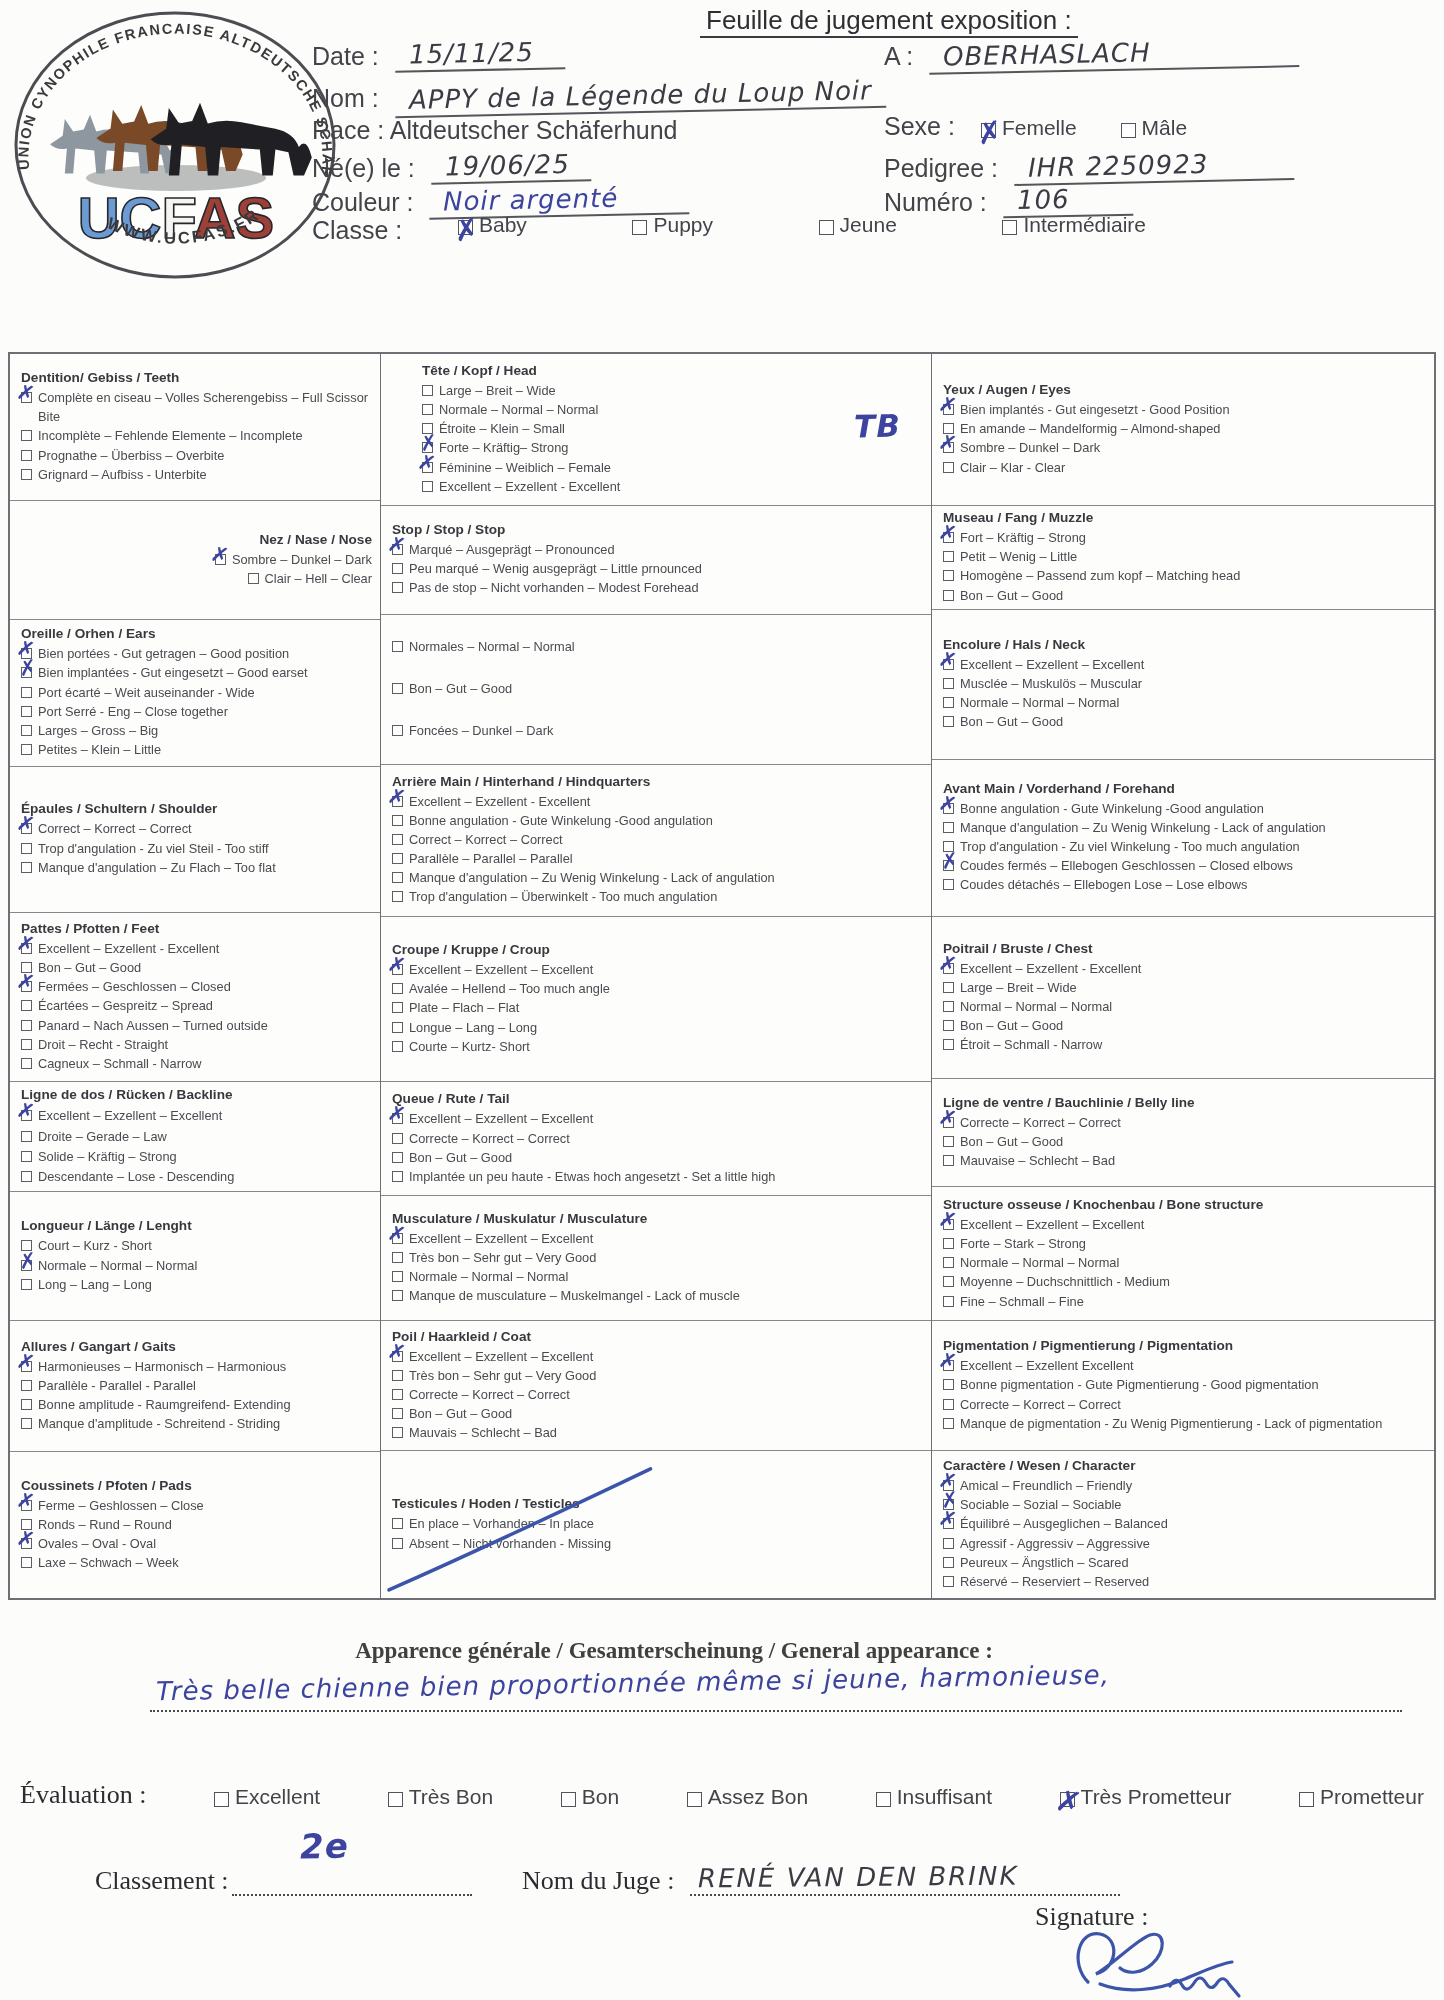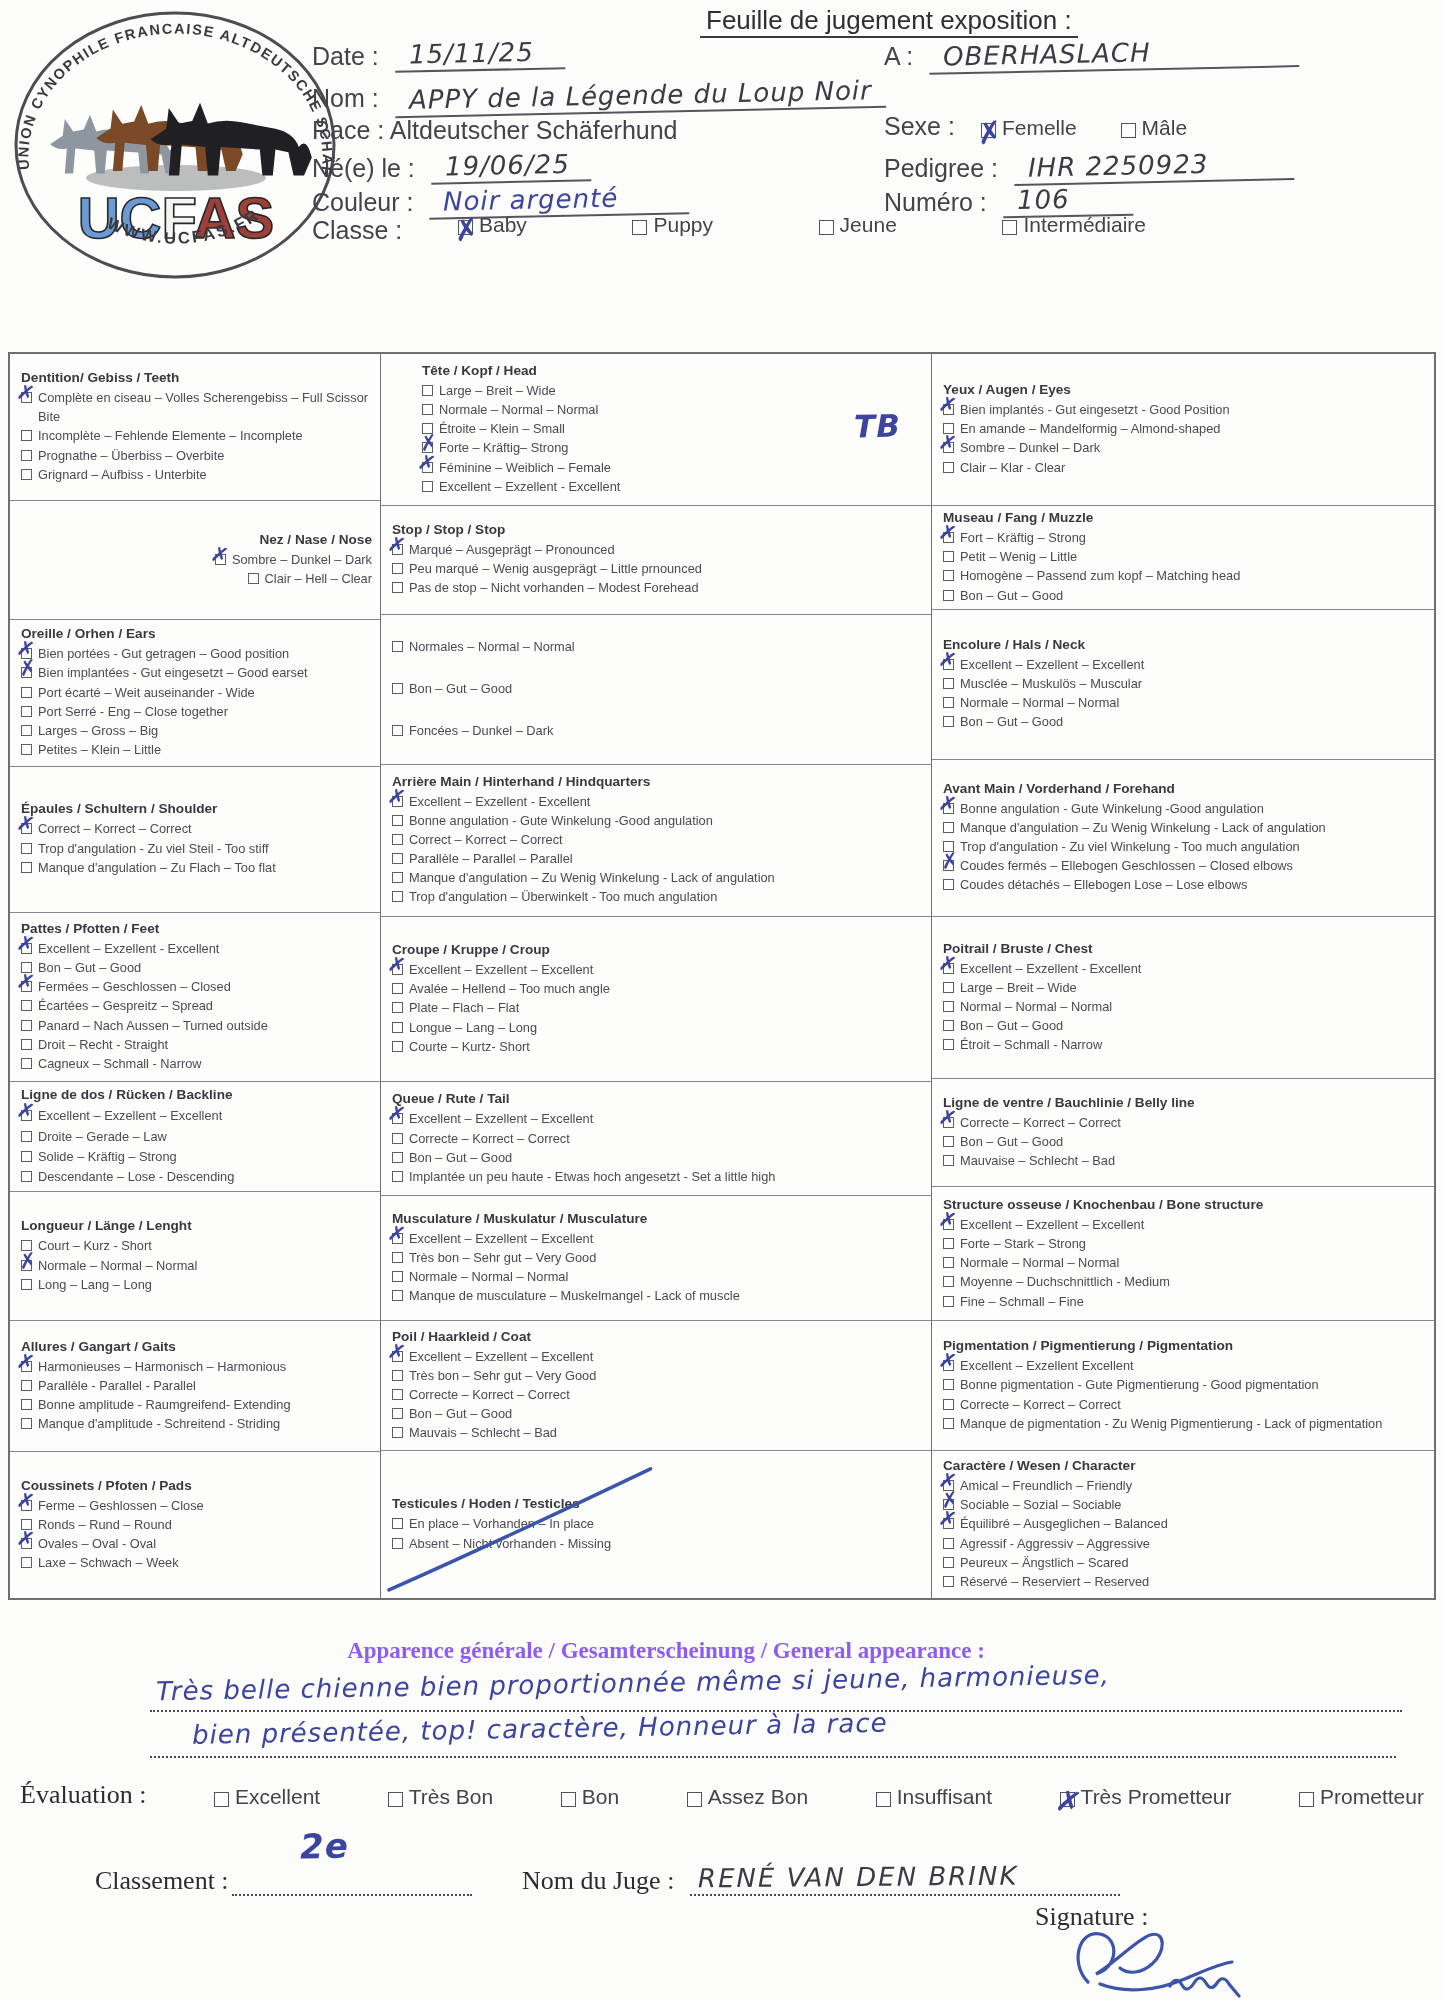--- a/index.html
+++ b/index.html
@@ -776,27 +776,24 @@
             <span class="lab">Peureux – Ängstlich – Scared</span>
           </span>
           <span class="opt">
             <span class="box"></span>
             <span class="lab">Réservé – Reserviert – Reserved</span>
           </span>
         </div>
       </div>
     </div>
 
-  <div class="abs serif" style="left:0;top:1638px;width:1332px;text-align:center;font-weight:bold;font-size:23px;color:#8b5cf6">Apparence générale / Gesamterscheinung / General appearance :</div>
+  <div class="abs serif" style="left:8px;top:1638px;width:1332px;text-align:center;font-weight:bold;font-size:23px;color:#404040">Apparence générale / Gesamterscheinung / General appearance :</div>
 
   <div class="abs dotline" style="left:150px;top:1668px;width:1252px;height:44px">
     <span class="hw blue" style="font-size:26px;display:inline-block;transform:rotate(-1deg);padding-left:6px">Très belle chienne bien proportionnée même si jeune, harmonieuse,</span>
-  </div>
-  <div class="abs dotline" style="left:150px;top:1714px;width:1246px;height:44px">
-    <span class="hw blue" style="font-size:26px;display:inline-block;transform:rotate(-1deg);padding-left:42px">bien présentée, top! caractère, Honneur à la race</span>
   </div>
 
   <div class="abs evalrow" style="left:20px;top:1780px;width:1404px">
     <span class="serif" style="font-size:26px;color:#2c2d31">Évaluation :</span>
     <span style="display:contents"><span class="opt big">
           <span class="box"></span>
           <span class="lab">Excellent</span>
         </span><span class="opt big">
           <span class="box"></span>
           <span class="lab">Très Bon</span>

